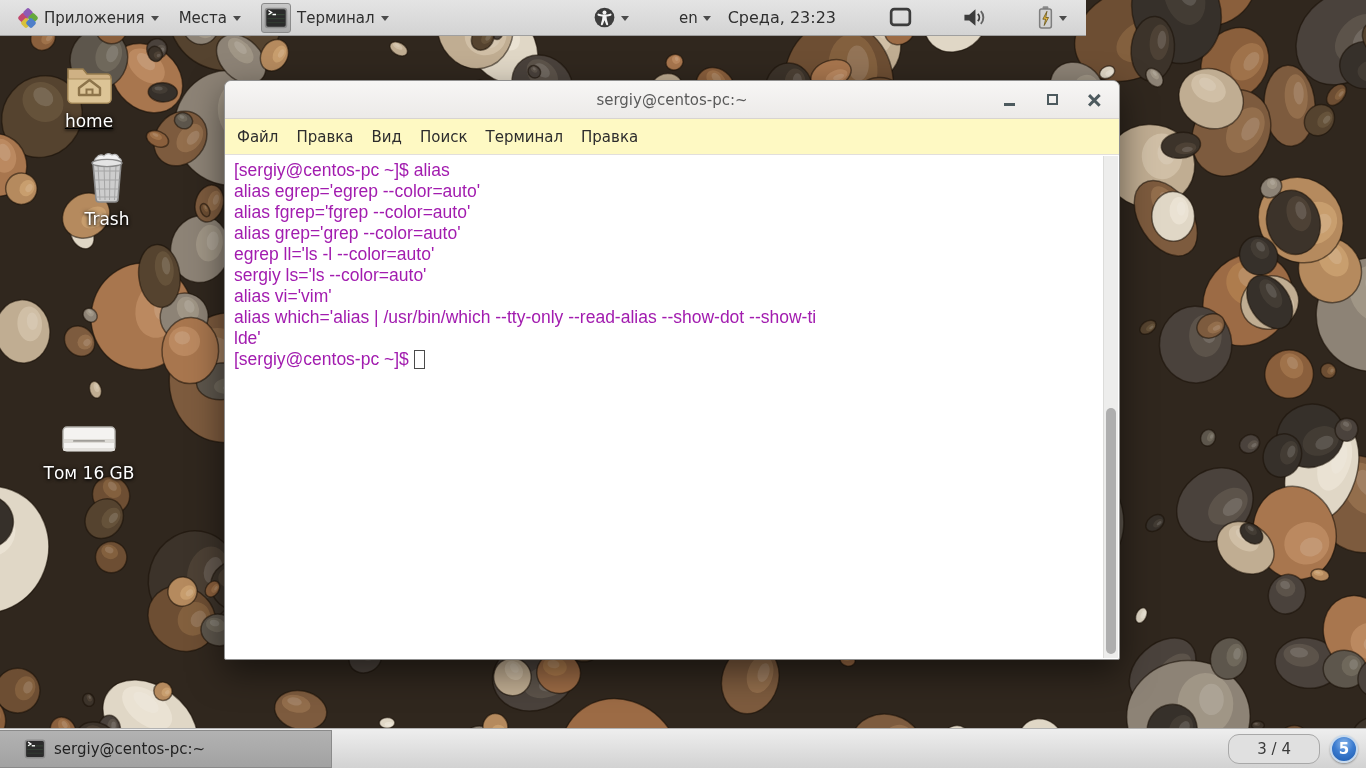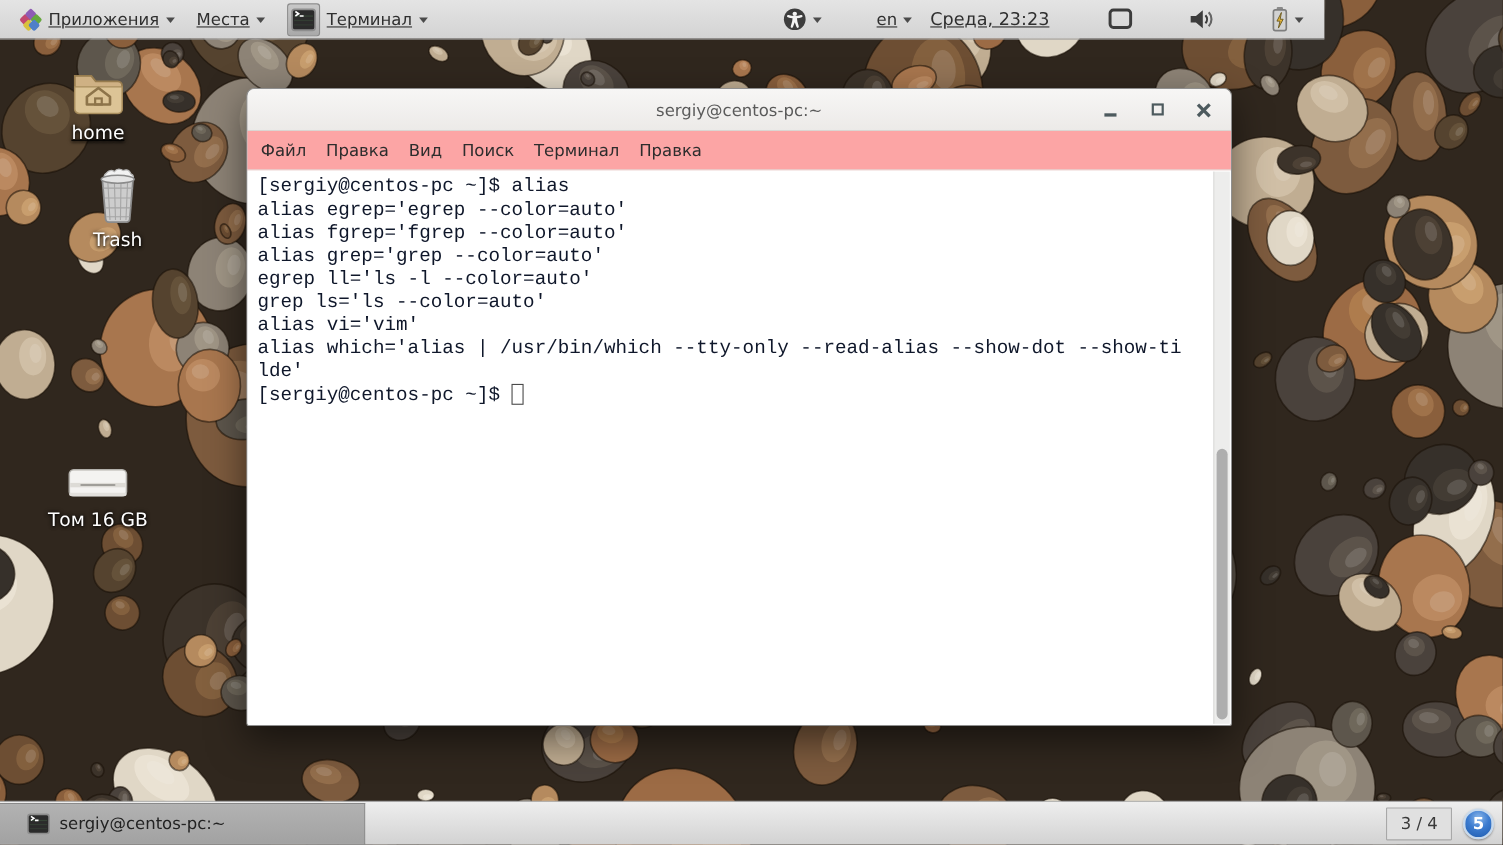--- a/index.html
+++ b/index.html
@@ -4,25 +4,25 @@
 <style>
   * { margin:0; padding:0; box-sizing:border-box; }
   html,body { width:1366px; height:768px; overflow:hidden; font-family:"DejaVu Sans","Liberation Sans",sans-serif; }
   body { position:relative; background:#2f2820; }
 
   
   #wallpaper { position:absolute; inset:0; z-index:0; }
 
   
   .top-panel {
-    position:absolute; top:0; left:0; width:1204px; height:36px; z-index:40;
+    position:absolute; top:0; left:0; width:1086px; height:36px; z-index:40;
     background:linear-gradient(#e4e4e4,#d3d3d3);
     border-bottom:1px solid #9f9f9f;
     display:flex; align-items:center; justify-content:space-between;
-    font-size:15px; color:#2f2f2f;text-decoration:underline;
+    font-size:15px; color:#2f2f2f;
   }
   .panel-left, .panel-right { display:flex; align-items:center; height:100%; }
   .panel-left { padding-left:8px; }
   .panel-right { padding-right:12px; }
   .panel-item { display:flex; align-items:center; gap:6px; padding:0 10px; height:100%; cursor:default; }
   .caret { width:0; height:0; border-left:4px solid transparent; border-right:4px solid transparent; border-top:5px solid #4b4b4b; margin-top:2px; }
   .pinwheel { position:relative; width:20px; height:20px; }
   .pinwheel span { position:absolute; width:8px; height:8px; border-radius:2px; transform:rotate(45deg); }
   .pw1 { background:#c2486f; left:1px;  top:6px; }
   .pw2 { background:#8e5bb5; left:6px;  top:1px; }
@@ -63,33 +63,33 @@
   .win-controls { position:absolute; right:16px; top:0; height:100%; display:flex; align-items:center; gap:27px; }
   .wc { width:16px; height:16px; display:flex; align-items:center; justify-content:center; cursor:default; }
   .wc-min  { align-items:flex-end; }
   .wc-min i  { display:block; width:11px; height:3px; background:#4d5a5e; margin-bottom:2px; }
   .wc-max i  { display:block; width:11px; height:11px; border:2px solid #4d5a5e; }
   .wc-close  { position:relative; }
   .wc-close i, .wc-close i::after { position:absolute; display:block; content:""; width:15px; height:2.6px; background:#4d5a5e; top:7px; left:0; transform:rotate(45deg); }
   .wc-close i::after { top:0; transform:rotate(90deg); }
 
   .menubar {
-    height:36px; flex:0 0 36px; background:#fca5a5; border-bottom:1px solid #e2dfdc;
+    height:36px; flex:0 0 36px; background:#fef9c3; border-bottom:1px solid #e2dfdc;
     display:flex; align-items:center; padding-left:3px; font-size:15px; color:#2d2d2d;
   }
   .menu-item { padding:6px 9px; cursor:default; }
 
   .term-content {
     position:relative; flex:1 1 auto; background:#ffffff; overflow:hidden;
     border-radius:0 0 2px 2px;
   }
   .term-text { padding:5px 20px 0 9px; }
   .tline {
-    white-space:pre; font-family:Liberation Mono, monospace;
-    font-size:17.5px; line-height:21px; color:#0f172a;
+    white-space:pre; font-family:Liberation Sans, sans-serif;
+    font-size:17.5px; line-height:21px; color:#a21caf;
   }
   .cursor { display:inline-block; width:11px; height:19px; border:1.5px solid #4a4a4a; vertical-align:-4px; }
 
   .scrollbar {
     position:absolute; top:1px; right:1px; bottom:1px; width:15px;
     background:#ededec; border-left:1px solid #dcdcda;
   }
   .scroll-thumb { position:absolute; left:2px; width:10px; top:252px; height:246px; border-radius:5px; background:#aeaeae; }
 
   
@@ -98,22 +98,22 @@
     background:linear-gradient(#eeeeee,#d2d2d2); border-top:1px solid #b2b2b2;
     display:flex; align-items:center;
   }
   .task-button {
     width:332px; height:38px; margin-top:1px; display:flex; align-items:center; gap:8px;
     background:linear-gradient(#b2b2b2,#a2a2a2); border:1px solid #8a8a8a; border-left:none;
     padding-left:24px; font-size:15px; color:#222; cursor:default;
   }
   .taskbar-right { margin-left:auto; display:flex; align-items:center; gap:10px; padding-right:8px; }
   .workspace-box {
-    padding:5px 12px; font-size:15px; color:#3a3a3a;
-    background:#e0e0e0; border:1px solid #a8a8a8; border-radius:1px;
+    padding:5px 28px; font-size:15px; color:#3a3a3a;
+    background:#e0e0e0; border:1px solid #a8a8a8; border-radius:11px;
   }
   .badge {
     width:28px; height:28px; border-radius:50%;
     background:radial-gradient(circle at 50% 28%, #8cb8ea 0%, #3c7cd0 45%, #1c5aad 100%);
     border:2px solid #c7d9ec; box-shadow:0 1px 2px rgba(0,0,0,.35);
     display:flex; align-items:center; justify-content:center;
     color:#fff; font-size:15px; font-weight:bold; cursor:default;
   }
 
   .icon-svg { display:block; }
@@ -1784,21 +1784,21 @@
     <span class="menu-item">Терминал</span>
     <span class="menu-item">Правка</span>
   </div>
   <div class="term-content">
     <div class="term-text">
       <div class="tline">[sergiy@centos-pc ~]$ alias</div>
       <div class="tline">alias egrep='egrep --color=auto'</div>
       <div class="tline">alias fgrep='fgrep --color=auto'</div>
       <div class="tline">alias grep='grep --color=auto'</div>
       <div class="tline">egrep ll='ls -l --color=auto'</div>
-      <div class="tline">grep ls='ls --color=auto'</div>
+      <div class="tline">sergiy ls='ls --color=auto'</div>
       <div class="tline">alias vi='vim'</div>
       <div class="tline">alias which='alias | /usr/bin/which --tty-only --read-alias --show-dot --show-ti</div>
       <div class="tline">lde'</div>
       <div class="tline"><span>[sergiy@centos-pc ~]$ </span><span class="cursor"></span></div>
     </div>
     <div class="scrollbar">
       <div class="scroll-thumb"></div>
     </div>
   </div>
 </div>

